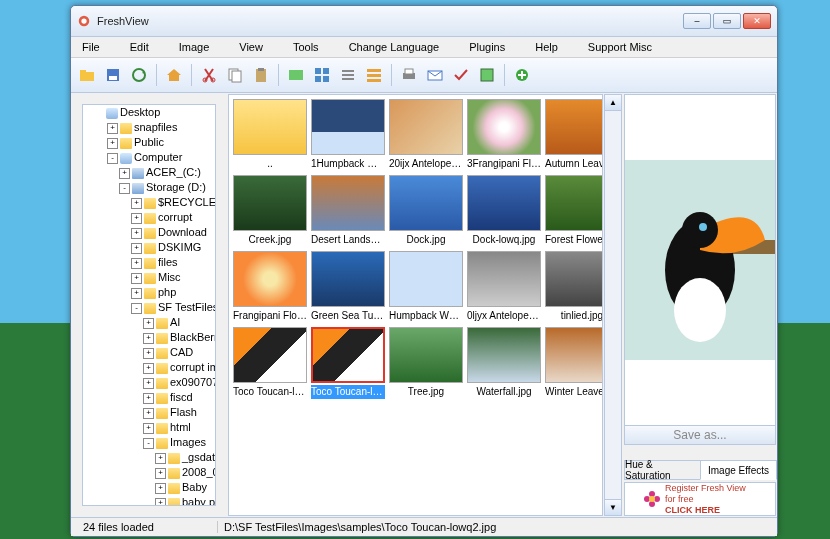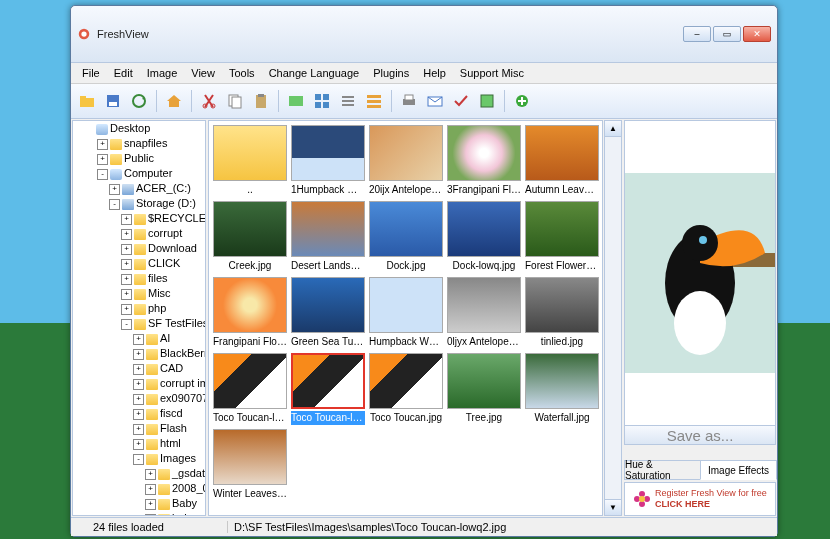--- a/index.html
+++ b/index.html
@@ -1,29 +1,29 @@
 <!DOCTYPE html>
 <html><head>
 <meta charset="utf-8">
 <style>
   html,body{margin:0;padding:0;font-family:Tahoma,Arial,sans-serif;font-size:11px;background:linear-gradient(to bottom,#5dbce8 0%,#5dbce8 60%,#2b7a3a 60%,#2b7a3a 100%);width:830px;height:539px;overflow:hidden}
   .window{position:absolute;left:70px;top:5px;width:706px;height:530px;background:#f0f0f0;border:1px solid #5a7aa0;border-radius:5px;box-shadow:0 0 6px rgba(0,0,0,.4);display:flex;flex-direction:column}
-  .titlebar{height:22px;background:linear-gradient(#f6f9fe,#dbe6f4);border-bottom:1px solid #b7c8e0;display:flex;align-items:center;padding:17px 6px;border-radius:5px 5px 0 0}
+  .titlebar{height:22px;background:linear-gradient(#f6f9fe,#dbe6f4);border-bottom:1px solid #b7c8e0;display:flex;align-items:center;padding:4px 6px;border-radius:5px 5px 0 0}
   .titlebar .appicon{width:14px;height:14px;margin-right:6px;display:inline-block}
   .titlebar .title{flex:1;color:#222}
   .winbtns{display:flex;gap:2px}
   .winbtn{width:26px;height:14px;border:1px solid #8fa9c9;border-radius:2px;background:linear-gradient(#f6f9fe,#d2e1f4);display:flex;align-items:center;justify-content:center;font-size:9px;cursor:pointer}
   .winbtn.close{background:linear-gradient(#f8b3a6,#e25b45);color:#fff;border-color:#b84131}
-  .menubar{height:20px;background:#f0f0f0;display:flex;align-items:center;padding:0 4px;gap:0;border-bottom:1px solid #d0d0d0}
+  .menubar{height:20px;background:#f0f0f0;display:flex;align-items:center;padding:0 4px;gap:16px;border-bottom:1px solid #d0d0d0}
   .menubar span{padding:2px 7px;cursor:pointer}
   .toolbar{height:34px;background:linear-gradient(#f8fbff,#dfeaf8);border-bottom:1px solid #b7c8e0;display:flex;align-items:center;padding:0 4px;gap:2px}
   .tbtn{width:24px;height:24px;display:flex;align-items:center;justify-content:center;border-radius:2px;cursor:pointer}
   .tsep{width:1px;height:22px;background:#b7c8e0;margin:0 3px}
   .body{flex:1;display:flex;min-height:0}
-  .tree-pane{width:132px;background:#fff;border:1px solid #b7c8e0;margin:1px;overflow:auto;font-size:11px}
+  .tree-pane{width:132px;background:#fff;border:1px solid #b7c8e0;margin:11px;overflow:auto;font-size:11px}
   .tree-pane ul{list-style:none;margin:0;padding:0 0 0 12px}
   .tree-pane li{white-space:nowrap;line-height:15px}
   .tree-pane .exp{display:inline-block;width:9px;height:9px;border:1px solid #888;font-size:8px;line-height:8px;text-align:center;margin-right:2px;vertical-align:middle;cursor:pointer;background:#fff}
   .tree-pane .noexp{display:inline-block;width:11px}
   .tree-pane .ico{display:inline-block;width:12px;height:11px;margin-right:2px;vertical-align:middle}
   .ico.fld{background:linear-gradient(#ffe38a,#f6c441);border-radius:1px}
   .ico.drv{background:linear-gradient(#cfe0f2,#7aa6d8);border-radius:1px}
   .ico.dsk{background:linear-gradient(#d4e9ff,#8fb6e2);border-radius:2px}
   .thumbs-wrap{flex:1;display:flex;min-width:0}
   .thumbs{flex:1;background:#fff;border:1px solid #b7c8e0;margin:1px;overflow:auto;padding:4px}
@@ -32,30 +32,30 @@
   .thumbs-scroll .arr.bot{position:absolute;bottom:0;left:0;right:0;border-top:1px solid #b7c8e0;border-bottom:none}
   .grid{display:grid;grid-template-columns:repeat(5,74px);gap:4px 4px}
   .cell{width:74px;text-align:center}
   .th{width:72px;height:54px;border:1px solid #aaa;background:#ddd;background-size:cover;background-position:center;display:inline-block}
   .cell.sel .th{border:2px solid #e2362b;width:70px;height:52px}
   .cap{font-size:10px;line-height:12px;white-space:nowrap;overflow:hidden;text-overflow:ellipsis;padding:1px 0}
   .cell.sel .cap{background:#3399ff;color:#fff}
   .preview-pane{width:152px;display:flex;flex-direction:column;margin:1px}
   .preview-img{flex:1;background:#fff;border:1px solid #b7c8e0;display:flex;align-items:center;justify-content:center;overflow:hidden}
   .preview-ctrls{display:flex;flex-direction:column;gap:0}
-  .pbtn{height:18px;background:linear-gradient(#f6f9fe,#dbe6f4);border:1px solid #b7c8e0;font-size:15px;display:flex;align-items:center;justify-content:center;cursor:pointer;margin-top:-1px}
+  .pbtn{height:18px;background:linear-gradient(#f6f9fe,#dbe6f4);border:1px solid #b7c8e0;font-size:12px;display:flex;align-items:center;justify-content:center;cursor:pointer;margin-top:-1px}
   .pbtn.dis{color:#888;cursor:default}
   .tabs{display:flex;margin-top:15px}
   .tab{flex:1;height:18px;background:#f0f0f0;border:1px solid #b7c8e0;font-size:10px;display:flex;align-items:center;justify-content:center;cursor:pointer;margin-right:-1px}
   .tab.act{background:#fff;border-bottom-color:#fff}
-  .register-box{height:32px;border:1px solid #b7c8e0;background:#fff;margin-top:2px;display:flex;align-items:center;padding:0 8px;cursor:pointer}
+  .register-box{height:32px;border:1px solid #b7c8e0;background:#fff;margin-top:2px;display:flex;align-items:center;padding:0 18px;cursor:pointer}
   .register-box .ric{width:18px;height:18px;margin-right:4px}
   .register-box .rtxt{font-size:9px;line-height:11px;color:#c0392b}
   .status{height:18px;background:#f0f0f0;border-top:1px solid #b7c8e0;display:flex;align-items:center;font-size:11px}
-  .status .sleft{width:134px;padding-left:22px;border-right:1px solid #c8c8c8}
+  .status .sleft{width:134px;padding-left:12px;border-right:1px solid #c8c8c8}
   .status .spath{flex:1;padding-left:6px}
   
   .img-folder{background:linear-gradient(#ffe38a,#f6c441)}
   .img-whale{background:linear-gradient(#2b4a7a 60%,#cde2f8 60%)}
   .img-antelope{background:linear-gradient(135deg,#d9985a,#e8d1a8)}
   .img-frangipani{background:radial-gradient(circle at 50% 50%,#fff 10%,#f2c6d8 40%,#7aa85a 70%)}
   .img-autumn{background:linear-gradient(#e48a2b,#b85a1a)}
   .img-creek{background:linear-gradient(#3a6a3a,#1a3a1a)}
   .img-desert{background:linear-gradient(#c87a3a,#6a8ab8)}
   .img-docklow{background:linear-gradient(#3a6ab8,#1a3a7a)}
@@ -220,21 +220,21 @@
             <li><span class="exp">+</span><span class="ico fld"></span><span>snapfiles</span></li>
             <li><span class="exp">+</span><span class="ico fld"></span><span>Public</span></li>
             <li><span class="exp">-</span><span class="ico dsk"></span><span>Computer</span>
               <ul>
                 <li><span class="exp">+</span><span class="ico drv"></span><span>ACER_(C:)</span></li>
                 <li><span class="exp">-</span><span class="ico drv"></span><span>Storage (D:)</span>
                   <ul id="folders1">
                       <li><span class="exp">+</span><span class="ico fld"></span><span>$RECYCLE.BIN</span></li>
                       <li><span class="exp">+</span><span class="ico fld"></span><span>corrupt</span></li>
                       <li><span class="exp">+</span><span class="ico fld"></span><span>Download</span></li>
-                      <li><span class="exp">+</span><span class="ico fld"></span><span>CLICK</span></li>
+                      <li><span class="exp">+</span><span class="ico fld"></span><span>DSKIMG</span></li>
                       <li><span class="exp">+</span><span class="ico fld"></span><span>files</span></li>
                       <li><span class="exp">+</span><span class="ico fld"></span><span>Misc</span></li>
                       <li><span class="exp">+</span><span class="ico fld"></span><span>php</span></li>
                       <li><span class="exp">-</span><span class="ico fld"></span><span>SF TestFiles</span><ul>
                           <li><span class="exp">+</span><span class="ico fld"></span><span>AI</span></li>
                           <li><span class="exp">+</span><span class="ico fld"></span><span>BlackBerry</span></li>
                           <li><span class="exp">+</span><span class="ico fld"></span><span>CAD</span></li>
                           <li><span class="exp">+</span><span class="ico fld"></span><span>corrupt images</span></li>
                           <li><span class="exp">+</span><span class="ico fld"></span><span>ex090707</span></li>
                           <li><span class="exp">+</span><span class="ico fld"></span><span>fiscd</span></li>
@@ -271,21 +271,20 @@
             <div class="cell"><div class="th img-dock"></div><div class="cap">Dock.jpg</div></div>
             <div class="cell"><div class="th img-docklow"></div><div class="cap">Dock-lowq.jpg</div></div>
             <div class="cell"><div class="th img-forestfl"></div><div class="cap">Forest Flowers.jpg</div></div>
             <div class="cell"><div class="th img-frangfl"></div><div class="cap">Frangipani Flow....jpg</div></div>
             <div class="cell"><div class="th img-turtle"></div><div class="cap">Green Sea Turtle.jpg</div></div>
             <div class="cell"><div class="th img-humpback"></div><div class="cap">Humpback Wh....jpg</div></div>
             <div class="cell"><div class="th img-antbw"></div><div class="cap">0ljyx Antelope.jpg</div></div>
             <div class="cell"><div class="th img-tinlied"></div><div class="cap">tinlied.jpg</div></div>
             <div class="cell"><div class="th img-toucanlo"></div><div class="cap">Toco Toucan-lo....jpg</div></div>
             <div class="cell sel"><div class="th img-toucanlo"></div><div class="cap">Toco Toucan-lo....jpg</div></div>
-            <div class="cell"><div class="th img-toucan"></div><div class="cap">Toco Toucan.jpg</div></div>
             <div class="cell"><div class="th img-tree"></div><div class="cap">Tree.jpg</div></div>
             <div class="cell"><div class="th img-waterfall"></div><div class="cap">Waterfall.jpg</div></div>
             <div class="cell"><div class="th img-winter"></div><div class="cap">Winter Leaves.jpg</div></div>
           </div>
       </div>
       <div class="thumbs-scroll">
         <div class="arr">▲</div>
         <div class="arr bot">▼</div>
       </div>
     </div>

